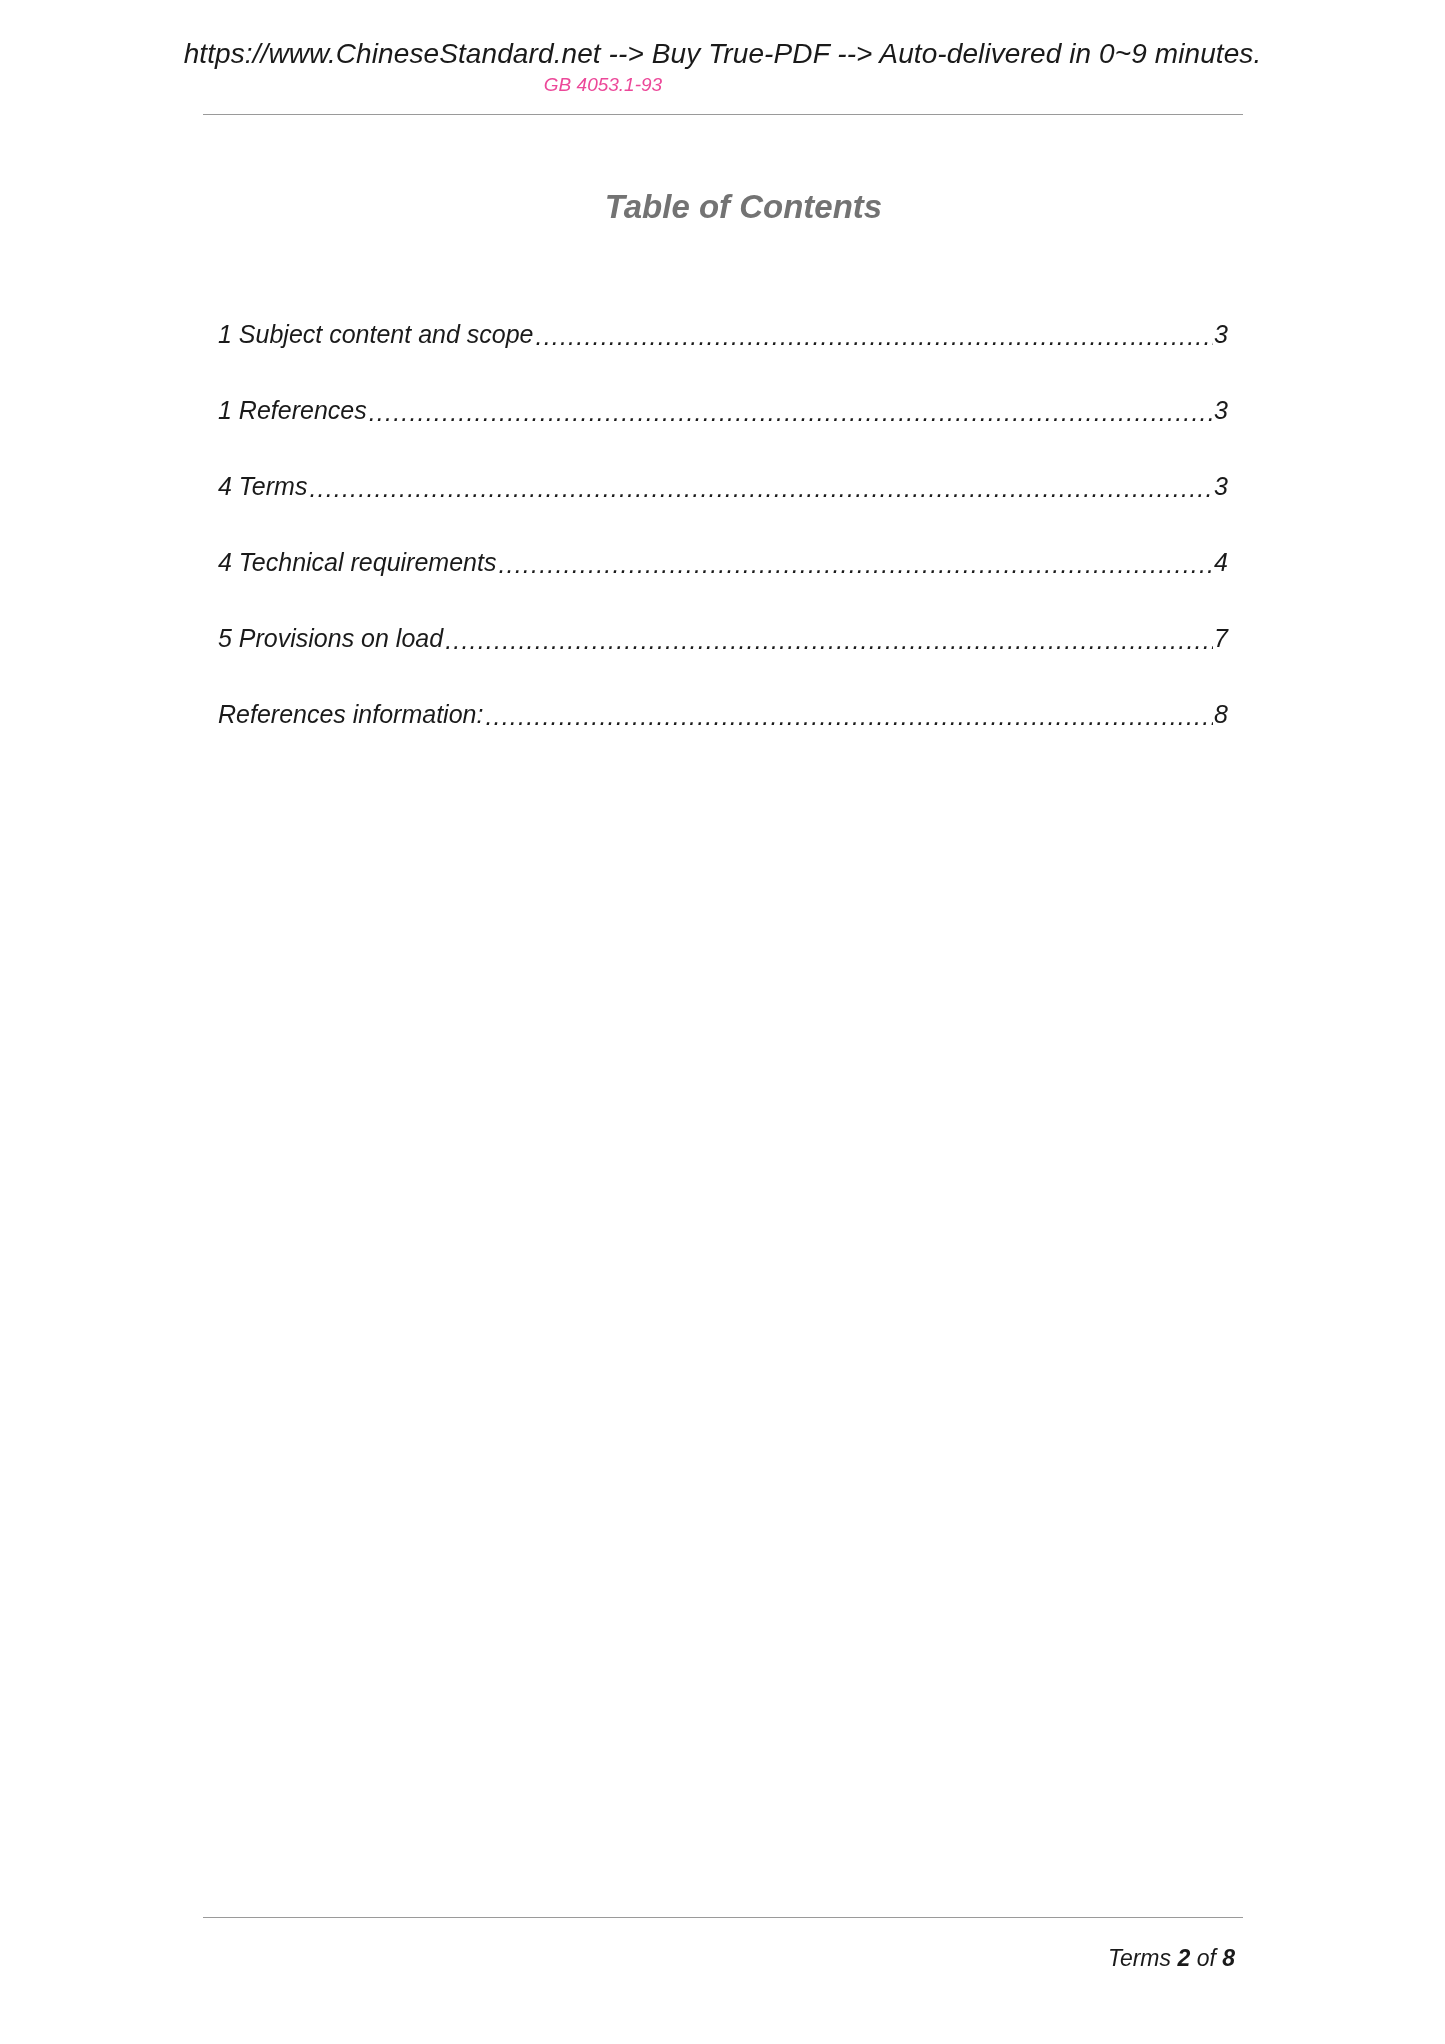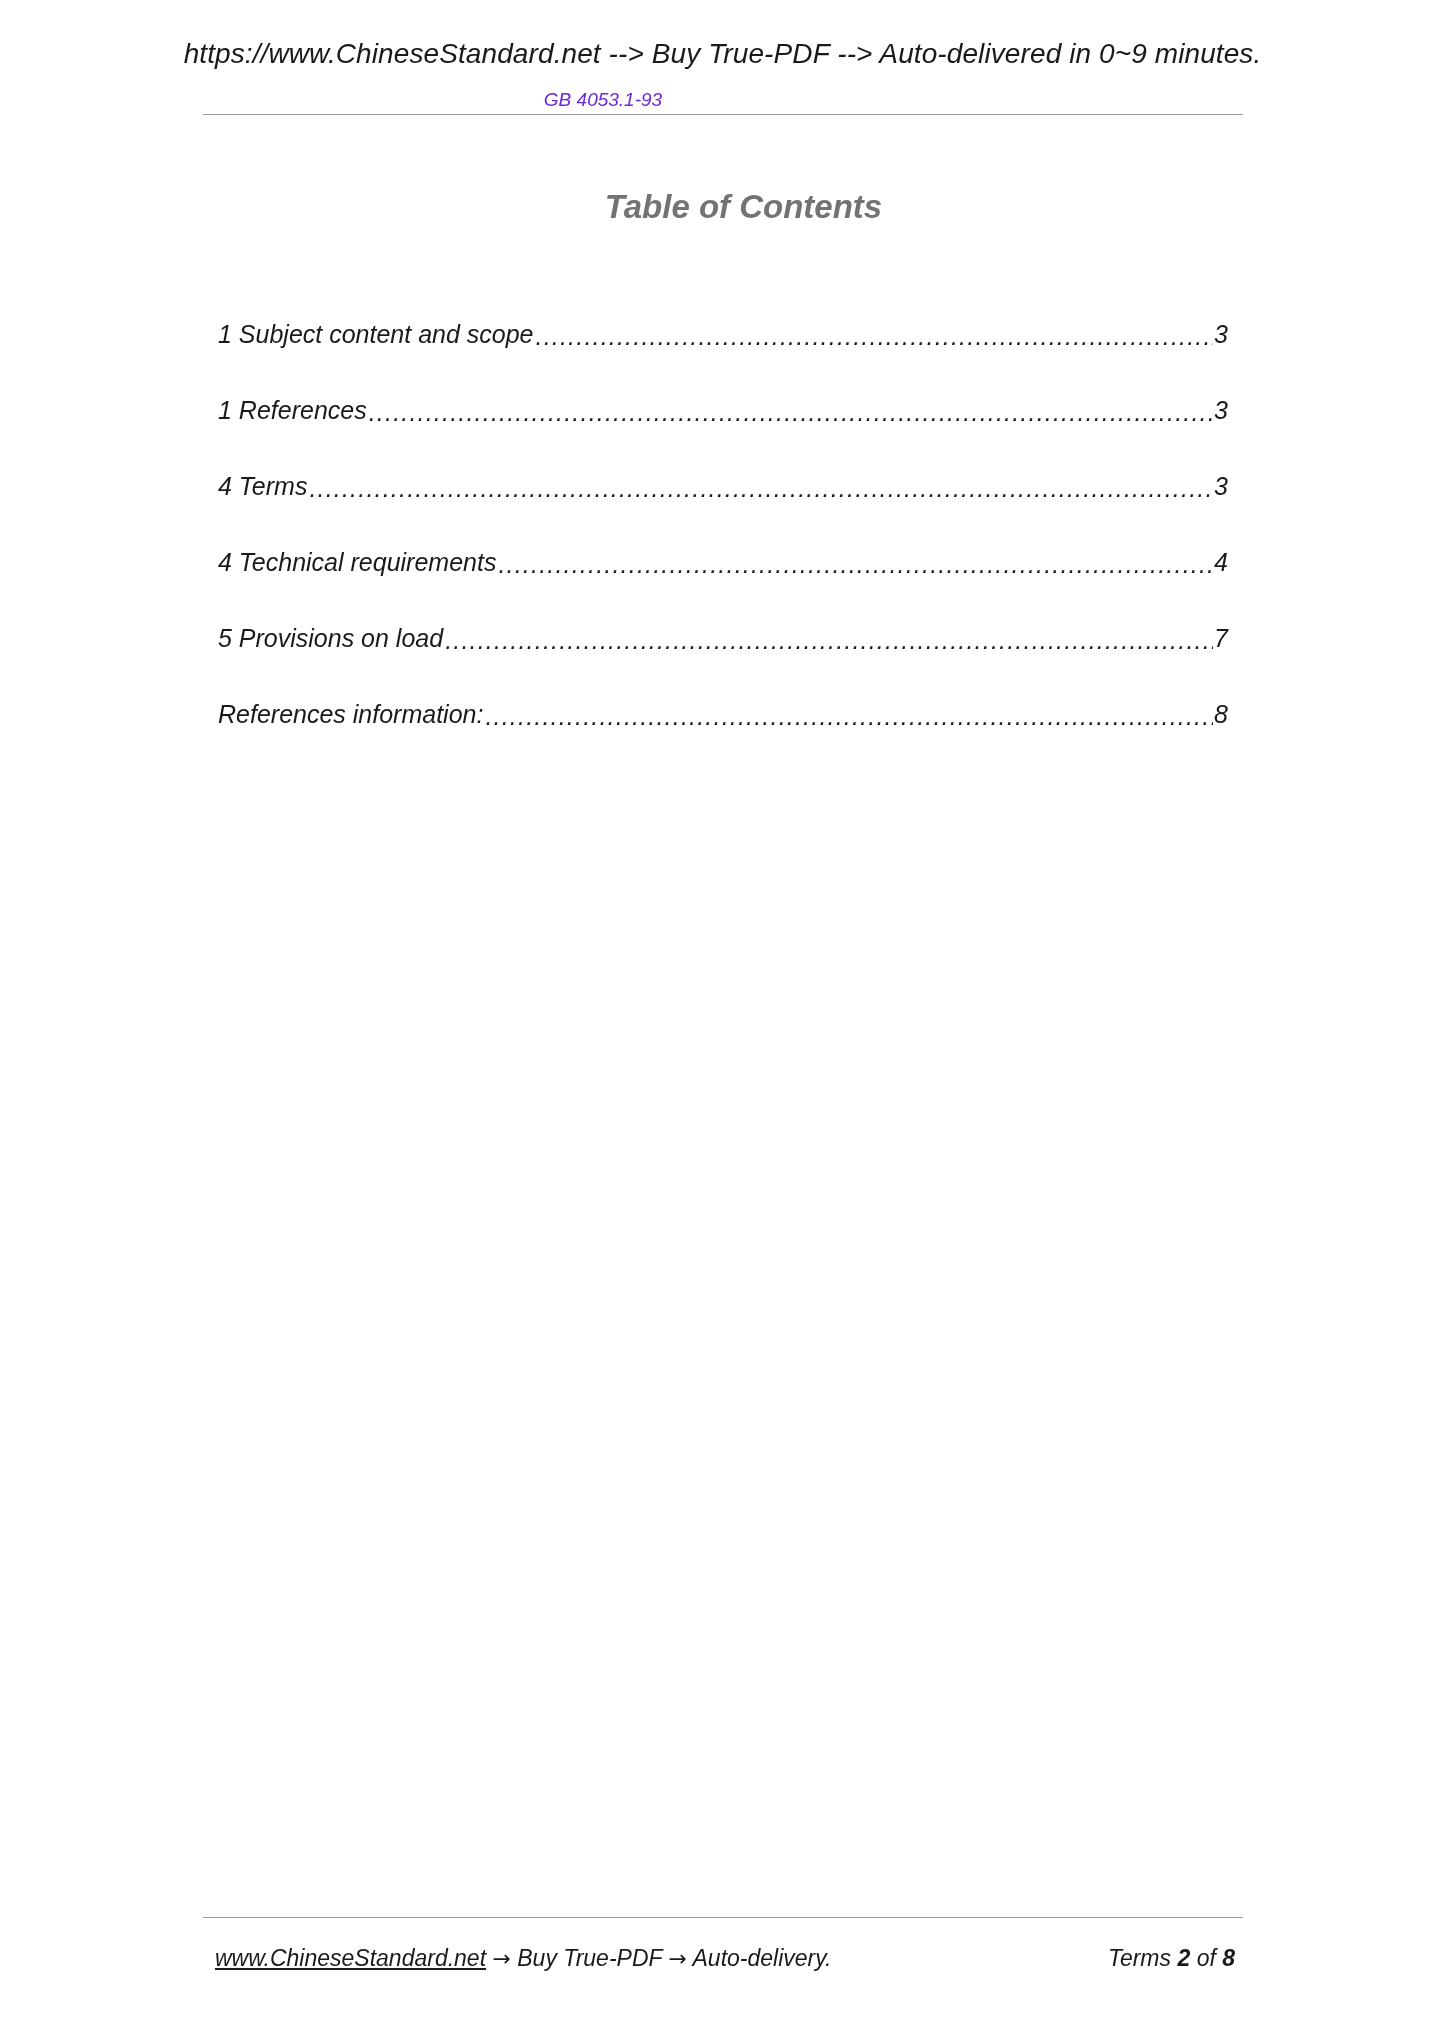--- a/index.html
+++ b/index.html
@@ -28,26 +28,26 @@
     top: 38px;
     left: 0;
     width: 1445px;
     text-align: center;
     font-size: 28px;
     color: #1a1a1a;
     letter-spacing: 0.1px;
   }
   .std-code {
     position: absolute;
-    top: 89px;
+    top: 74px;
     left: 0;
     width: 1206px;
     text-align: center;
     font-size: 19px;
-    color: #6d28d9;
+    color: #ec4899;
   }
   .header-rule {
     position: absolute;
     top: 114px;
     left: 203px;
     width: 1040px;
     height: 1px;
     background: #9a9a9a;
   }
   .toc-title {
@@ -180,27 +180,20 @@
       <span class="toc-label">References information: </span>
       <span class="toc-dots">................................................................................................................</span>
       <span class="toc-page">8</span>
     </div>
 
   </div>
 
   <div class="footer-rule"></div>
 
   <div class="footer">
-    <div class="footer-left">
-      <span class="site">www.ChineseStandard.net</span>
-      <span class="arrow">→</span>
-      <span>Buy True-PDF</span>
-      <span class="arrow">→</span>
-      <span>Auto-delivery.</span>
-    </div>
     <div class="footer-right">
       <span>Terms</span>
       <span class="num">2</span>
       <span>of</span>
       <span class="num">8</span>
     </div>
   </div>
 
 </div>
 

